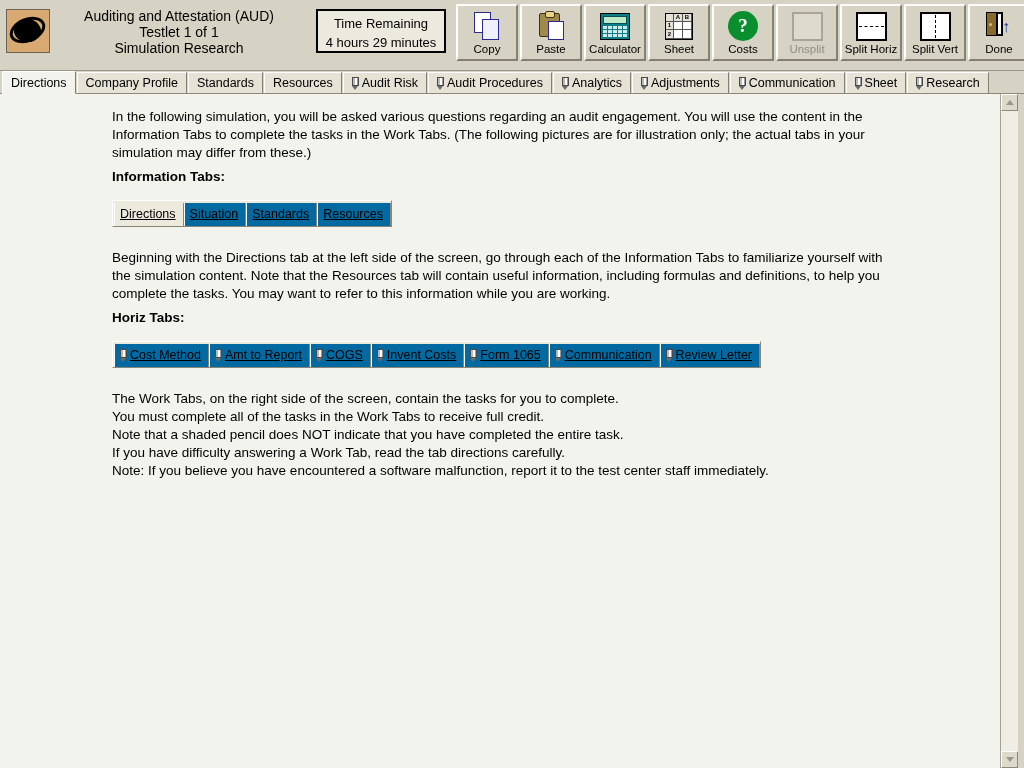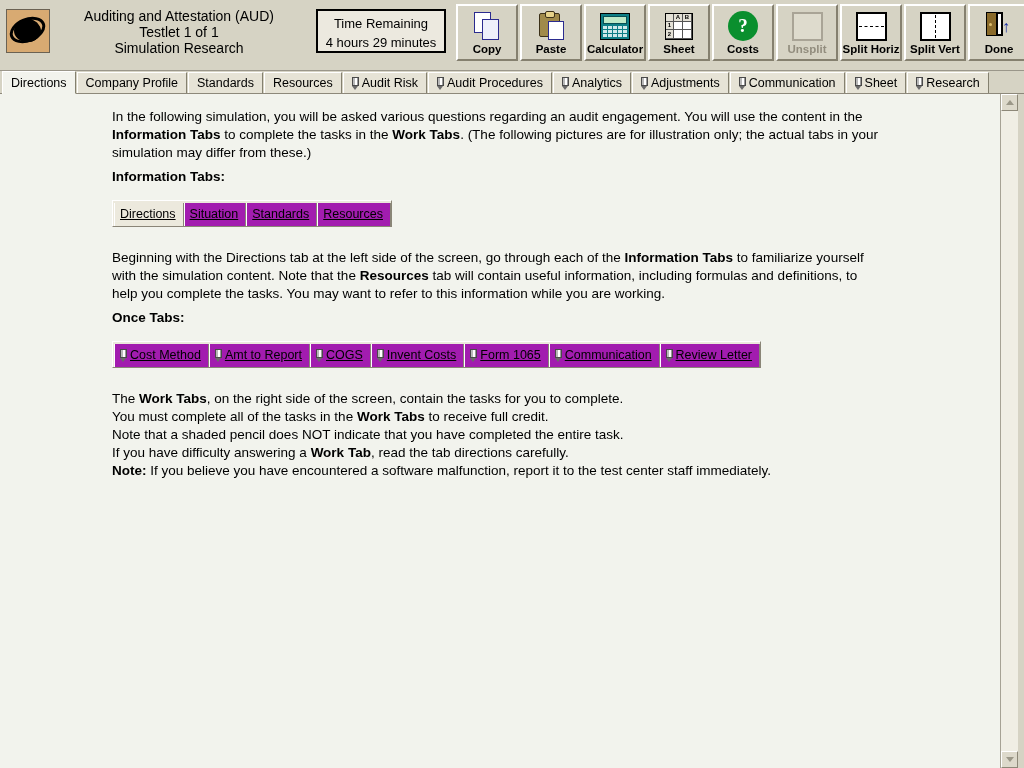--- a/index.html
+++ b/index.html
@@ -107,21 +107,21 @@
     color: #000;
     cursor: pointer;
     user-select: none;
   }
   .tbtn .glyph {
     height: 32px;
     display: flex;
     align-items: center;
     justify-content: center;
   }
-  .tbtn .tlabel { line-height: 14px; white-space: nowrap; font-weight: bold; }
+  .tbtn .tlabel { line-height: 14px; white-space: nowrap; }
   .tbtn.disabled .tlabel { color: #928d7e; }
 
   
   .sheet-ico { width: 26px; height: 25px; border: 1.5px solid #000; background: #fff; display: grid;
                grid-template-columns: 8px 9px 9px; grid-template-rows: 8px 8px 9px; font-size: 6px; }
   .sheet-ico div { border-right: 1px solid #555; border-bottom: 1px solid #555; display:flex;
                    align-items:center; justify-content:center; line-height:1; }
   .sheet-ico .hd { background:#e4e1d6; font-weight:bold; }
 
   
@@ -242,21 +242,21 @@
     padding: 14px 24px 0 112px;
     overflow: hidden;
     font-size: 13.5px;
     color: #000;
     line-height: 18px;
     box-sizing: border-box;
   }
   #content p { margin: 0 0 0 0; }
   .para { margin-bottom: 16px; max-width: 772px; }
   .tight { margin-bottom: 0; }
-  b { font-weight: bold; margin-top: 24px; }
+  b { font-weight: normal; margin-top: 24px; }
 
   .section-head { font-weight: bold; margin: 6px 0 14px 0; }
 
   
   .illus {
     display: inline-flex;
     align-items: flex-end;
     background: #ece9dd;
     border-top: 1px solid #ffffff;
     border-left: 1px solid #ffffff;
@@ -268,21 +268,21 @@
   .illus .itab {
     display: flex;
     align-items: center;
     gap: 3px;
     font-size: 12.5px;
     padding: 2px 7px 3px 5px;
     border-right: 1px solid #8a8577;
     border-left: 1px solid #ffffff;
     white-space: nowrap;
     cursor: pointer;
-    background: #a21caf;
+    background: #0369a1;
   }
   .illus .itab .lbl { text-decoration: underline; }
   .illus .itab.active { background: #ece9dd; }
 
   
   .inline-pencil { display:inline-block; margin-left:4px; vertical-align:-2px; }
 
   
   #vscroll {
     width: 17px;
@@ -534,21 +534,21 @@
       <div class="itab">
         <span class="lbl">Standards</span>
       </div>
       <div class="itab">
         <span class="lbl">Resources</span>
       </div>
     </div>
 
     <p class="para"><span>Beginning with the Directions tab at the left side of the screen, go through each of the </span><b>Information Tabs</b><span> to familiarize yourself with the simulation content. Note that the </span><b>Resources</b><span> tab will contain useful information, including formulas and definitions, to help you complete the tasks. You may want to refer to this information while you are working.</span></p>
 
-    <div class="section-head">Once Tabs:</div>
+    <div class="section-head">Horiz Tabs:</div>
 
     <div class="illus">
       <div class="itab">
         <span class="pencil">
             <span class="body"></span>
             <span class="tip"></span>
           </span>
         <span class="lbl">Cost Method</span>
       </div>
       <div class="itab">

